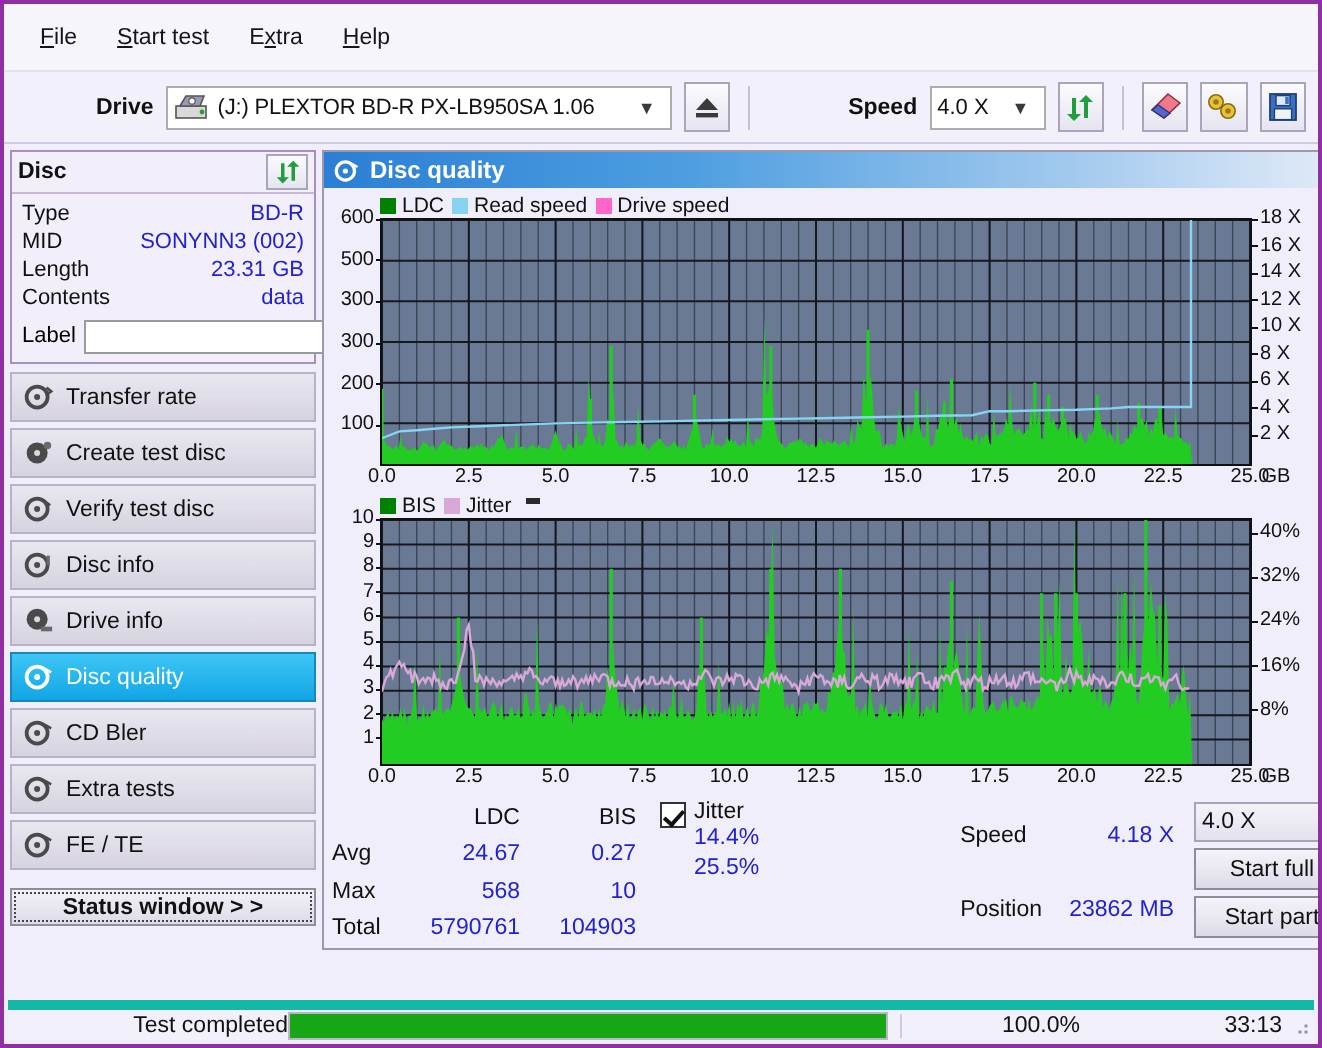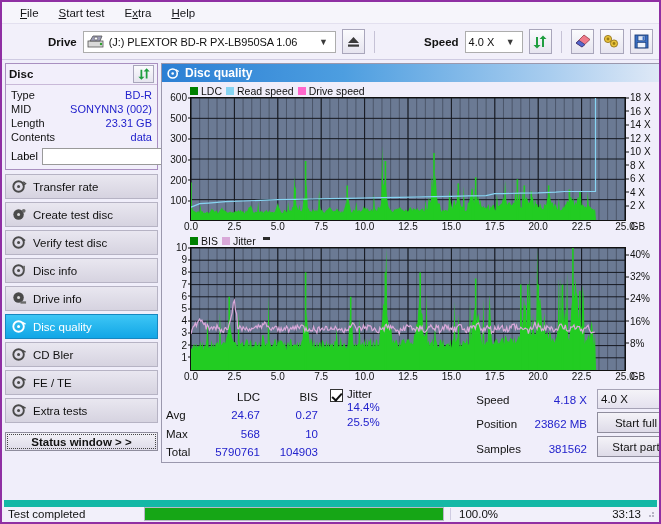--- a/index.html
+++ b/index.html
@@ -33,21 +33,21 @@
   }
   .title-text { font-size:14px; letter-spacing:0.2px; }
   .title-btns { margin-left:auto; display:flex; height:100%; }
   .tb-btn {
     width:46px; height:34px; display:flex; align-items:center; justify-content:center;
     color:#fff; font-size:14px;
   }
   .tb-btn svg { display:block; }
   
   .menubar {
-    height:22px; background:#f6f5fb; display:flex; align-items:center;
+    height:34px; background:#f6f5fb; display:flex; align-items:center;
     padding-left:8px; border-bottom:1px solid #e3e0ef;
   }
   .menu-item { padding:2px 10px; color:#16161a; font-size:11.5px; }
   .menu-item u { text-decoration:underline; }
   
   .toolbar {
     height:36px; background:#f2f0fa; display:flex; align-items:center;
     padding:0 6px; gap:6px; border-bottom:1px solid #cfcbe2;
   }
   .tool-label { font-weight:bold; font-size:11.5px; color:#111;margin-left:40px; }
@@ -162,22 +162,22 @@
   }
   .speedsel {
     width:78px; height:20px; background:linear-gradient(#f4f3f8,#e4e1ee);
     border:1px solid #a6a3b6; display:flex; align-items:center; padding:0 3px;
     font-size:11.5px; color:#111;
   }
   .speedsel .chev{ margin-left:auto; font-size:9px;}
   
   .statusbar {
     position:absolute; left:2px; right:2px; bottom:2px; height:20px;
-    background:#f2f0fa; border-top:7px solid #14b8a6;
-    display:flex; align-items:center; font-size:11.5px; color:#111;
+    background:#f2f0fa; border-top:5px solid #14b8a6;
+    display:flex; align-items:center; font-size:11.5px; color:#111;text-align:right;
   }
   .sb-text { width:140px; padding-left:4px; }
   .sb-prog {
     flex:0 0 300px; height:14px; border:1px solid #b9b6c8; background:#fff; position:relative;
   }
   .sb-prog .fill { position:absolute; left:0; top:0; bottom:0; width:100%; background:#16a616; }
   .sb-pct { width:90px; padding-left:8px; border-left:1px solid #cfcbe2; margin-left:6px;}
   .sb-time { margin-left:auto; padding-right:16px; }
   .grip { position:absolute; right:2px; bottom:2px; width:10px; height:10px; }
 </style>
@@ -349,29 +349,29 @@
               <path d="M11 3.5 L14.5 5.5" stroke="#4a4a4a" stroke-width="1.4"></path>
             </svg>
           <span>CD Bler</span>
         </div>
         <div class="navitem">
           <svg width="15" height="15" viewBox="0 0 16 16">
               <circle cx="7" cy="8" r="5.6" fill="none" stroke="#4a4a4a" stroke-width="2"></circle>
               <circle cx="7" cy="8" r="1.6" fill="#4a4a4a"></circle>
               <path d="M11 3.5 L14.5 5.5" stroke="#4a4a4a" stroke-width="1.4"></path>
             </svg>
-          <span>FE / TE</span>
+          <span>Extra tests</span>
         </div>
         <div class="navitem">
           <svg width="15" height="15" viewBox="0 0 16 16">
               <circle cx="7" cy="8" r="5.6" fill="none" stroke="#4a4a4a" stroke-width="2"></circle>
               <circle cx="7" cy="8" r="1.6" fill="#4a4a4a"></circle>
               <path d="M11 3.5 L14.5 5.5" stroke="#4a4a4a" stroke-width="1.4"></path>
             </svg>
-          <span>Extra tests</span>
+          <span>FE / TE</span>
         </div>
       </div>
 
       <div class="status-btn">Status window &gt; &gt;</div>
     </div>
 
     <div class="main">
       <div class="main-head">
         <svg width="13" height="13" viewBox="0 0 16 16">
           <circle cx="7" cy="8" r="5.6" fill="none" stroke="#ffffff" stroke-width="2"></circle>
@@ -707,24 +707,20 @@
           <table class="rc-labels">
             <tbody>
                 <tr>
               <td class="lbl">Speed</td>
               <td class="vnum" style="width:66px">4.18 X</td>
             </tr>
             <tr>
               <td class="lbl">Position</td>
               <td class="vnum">23862 MB</td>
             </tr>
-            <tr>
-              <td class="lbl">Samples</td>
-              <td class="vnum">381562</td>
-            </tr>
           </tbody>
             </table>
           <div class="btncol">
             <div class="speedsel">
               <span>4.0 X</span>
               <span class="chev">▼</span>
             </div>
             <div class="bigbtn">Start full</div>
             <div class="bigbtn">Start part</div>
           </div>

